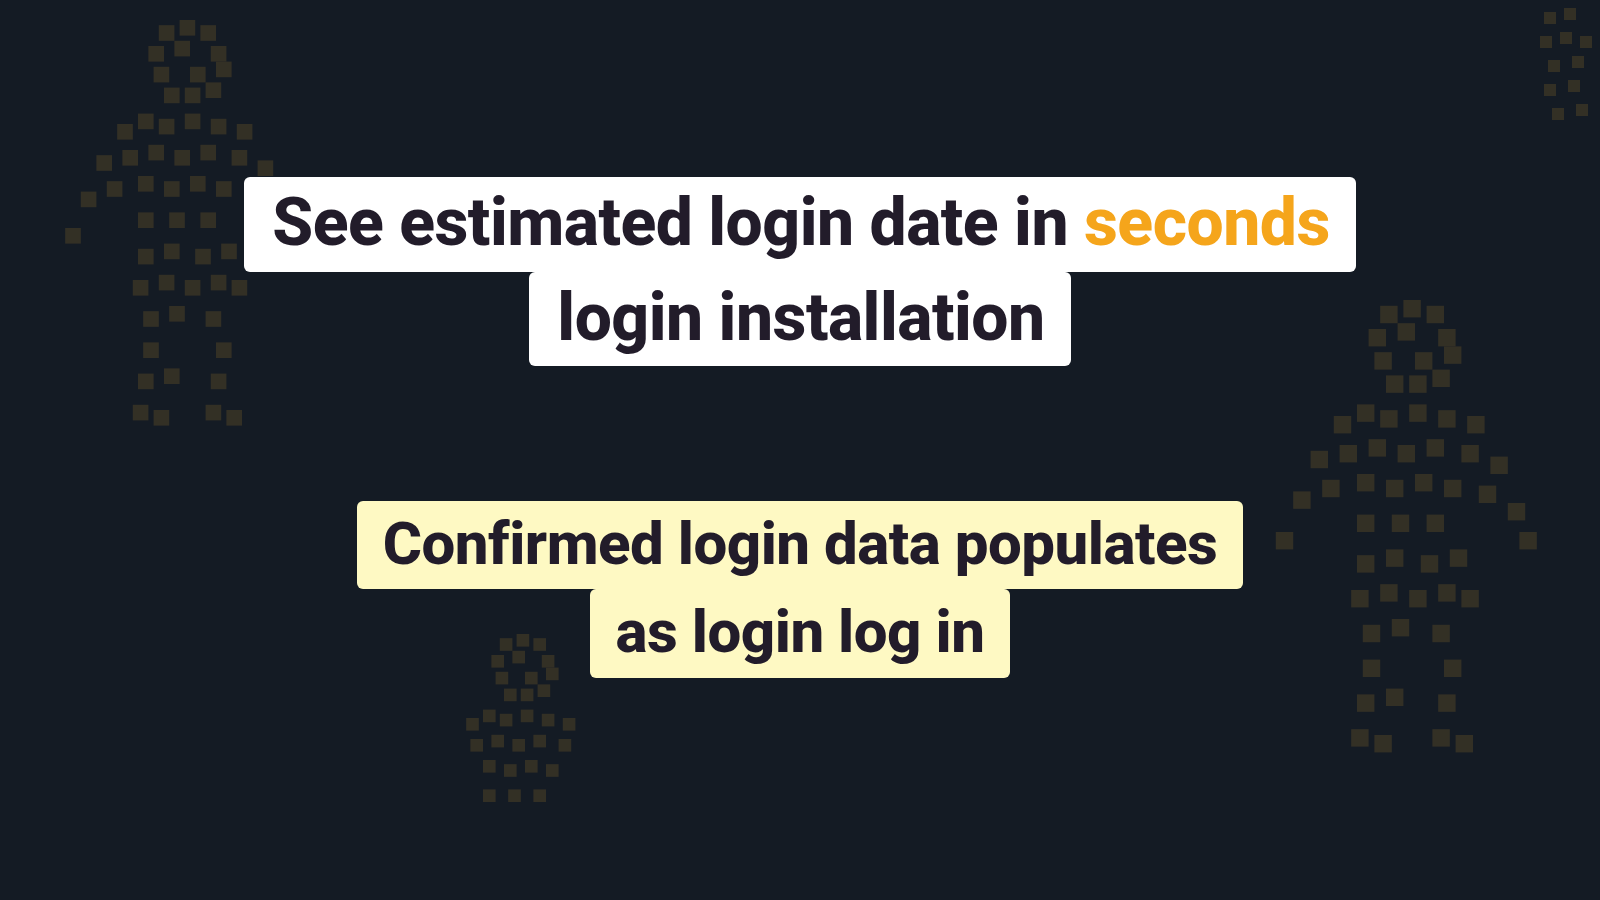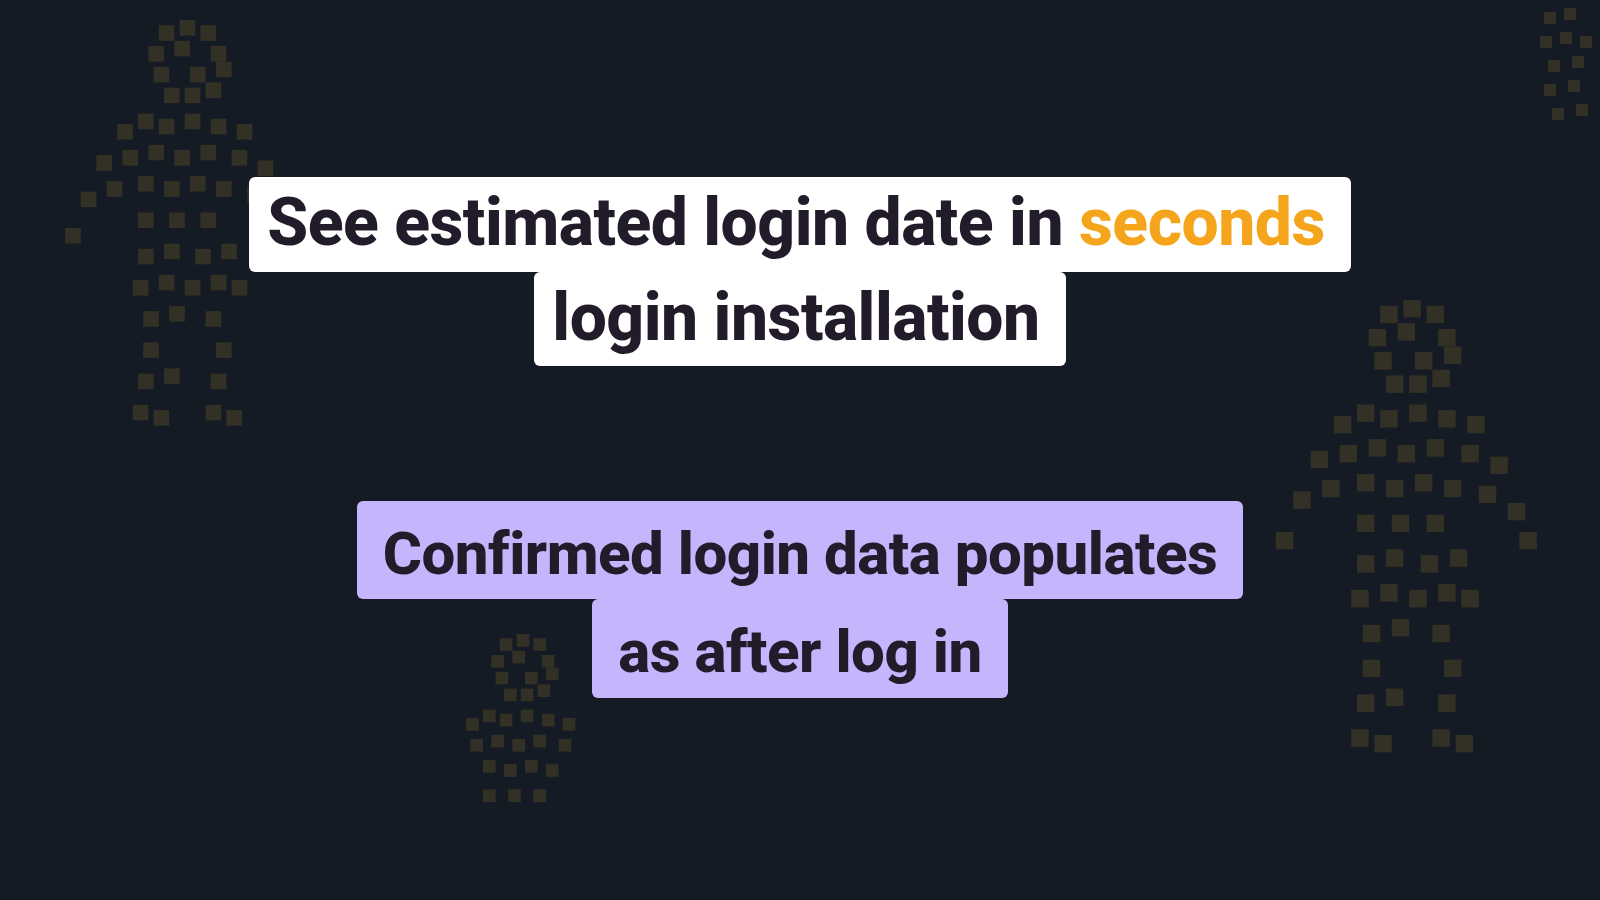--- a/index.html
+++ b/index.html
@@ -36,39 +36,39 @@
     text-align: center;
     font-weight: 800;
     font-size: 66px;
     line-height: 1.22;
     letter-spacing: -0.5px;
   }
   .headline .row {
     background: #ffffff;
     color: #221c2a;
     display: inline-block;
-    padding: 6px 26px 8px 18px;
+    padding: 6px 26px 8px 28px;
     border-radius: 6px;
   }
   .headline .accent { color: #f5a51b; }
 
   .gap { height: 135px; }
 
   .subline {
     text-align: center;
     font-weight: 800;
     font-size: 60px;
     line-height: 1.24;
     letter-spacing: -0.5px;
   }
   .subline .row {
-    background: #c4b5fd;
+    background: #fef9c3;
     color: #221c2a;
     display: inline-block;
-    padding: 16px 26px 8px 26px;
+    padding: 6px 26px 8px 26px;
     border-radius: 6px;
   }
 </style>
 </head>
 <body>
 
 <div class="figure fig-tl">
   <svg viewBox="0 0 100 160" xmlns="http://www.w3.org/2000/svg">
     <g fill="#a37a2a">
       <rect x="38" y="2" width="6" height="6"></rect>
@@ -260,15 +260,15 @@
     <span class="row">
       <span>See estimated login date in </span><span class="accent">seconds</span>
     </span><br>
     <span class="row">login installation</span>
   </div>
 
   <div class="gap"></div>
 
   <div class="subline">
     <span class="row">Confirmed login data populates</span><br>
-    <span class="row">as after log in</span>
+    <span class="row">as login log in</span>
   </div>
 </div>
 
 </body></html>

